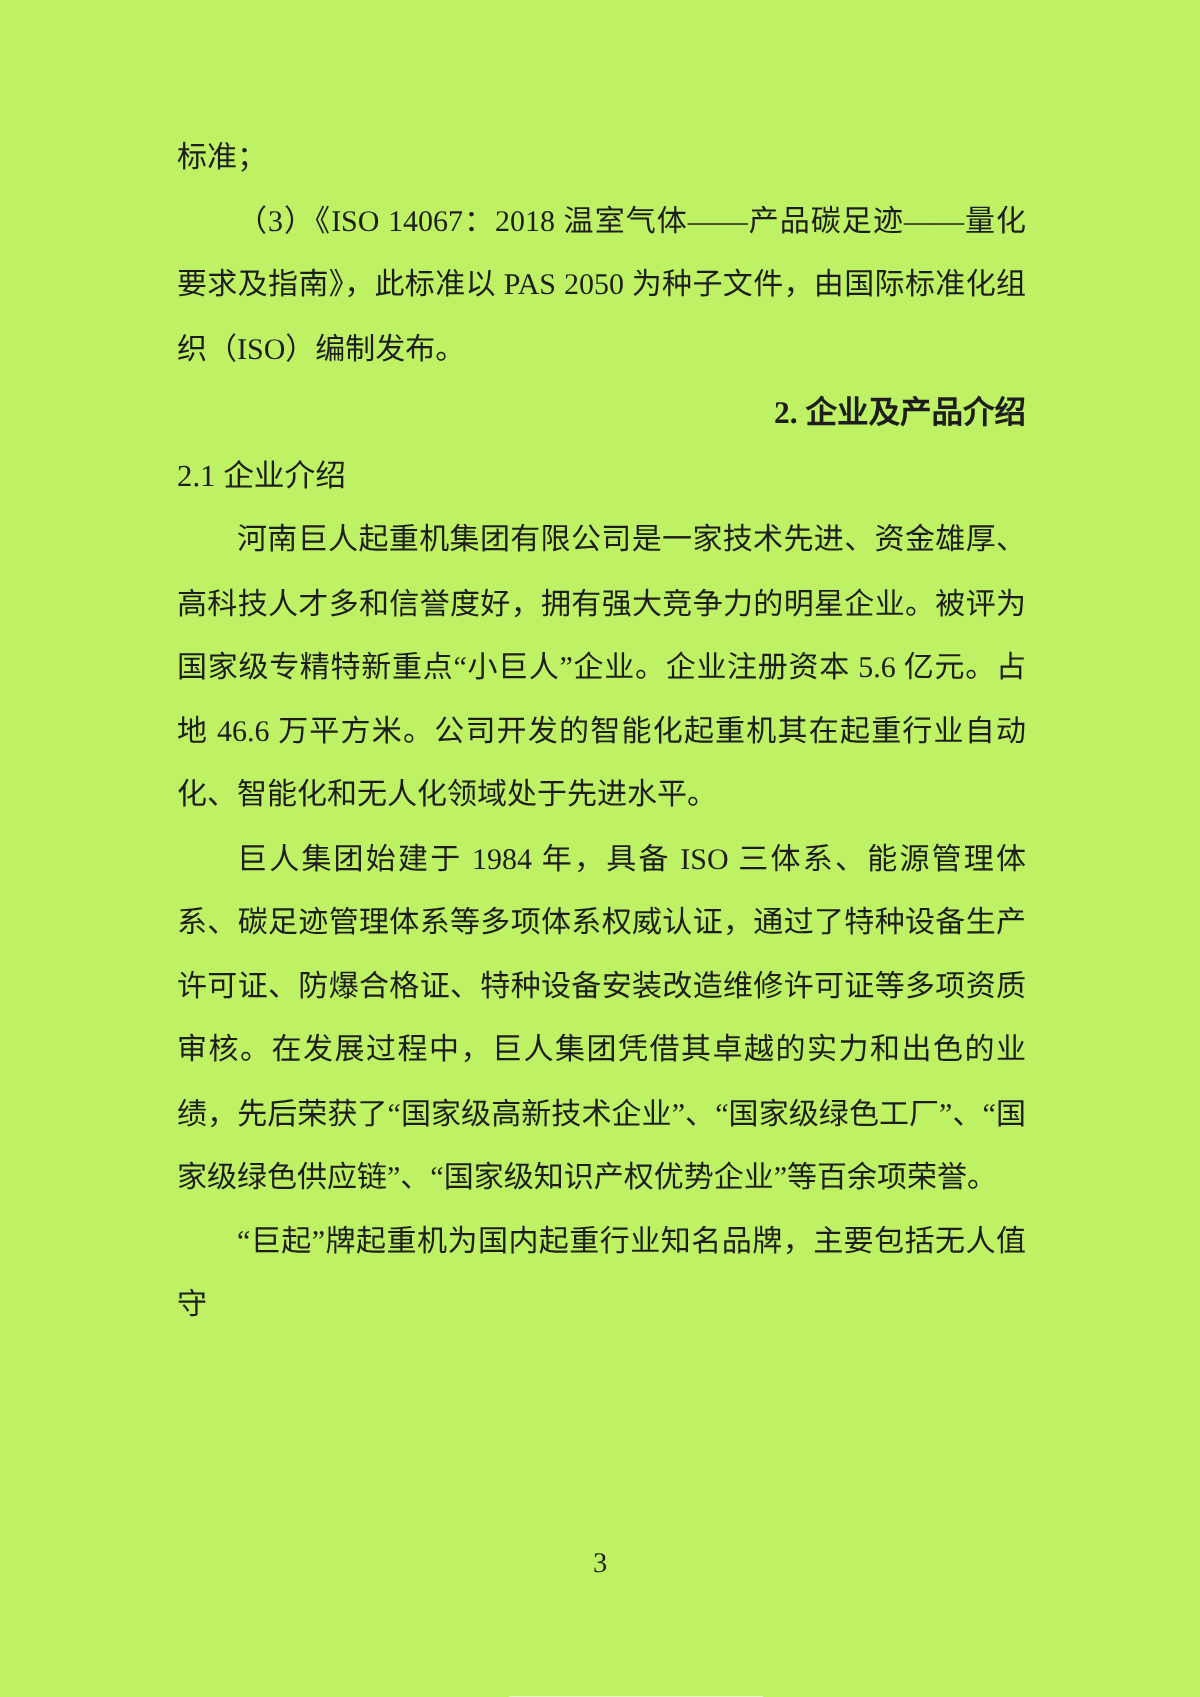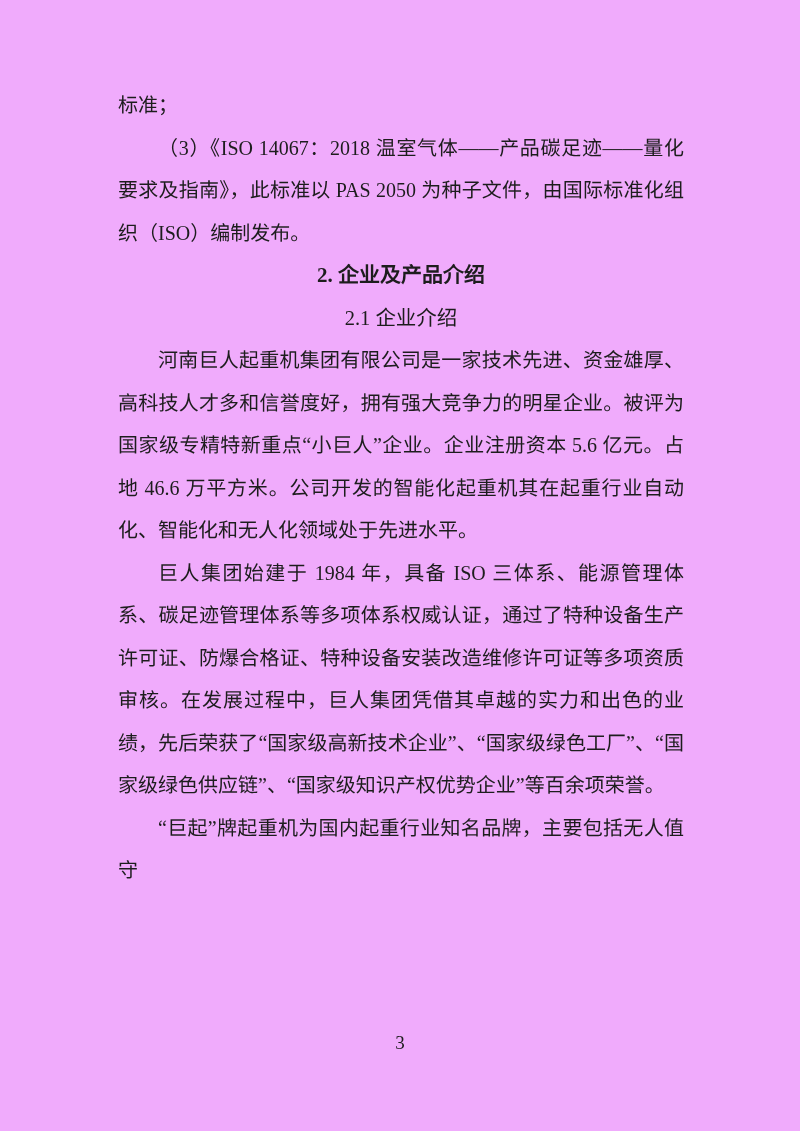--- a/index.html
+++ b/index.html
@@ -4,21 +4,21 @@
 <style>
   html, body {
     margin: 0;
     padding: 0;
     background: #ffffff;
   }
   .page {
     position: relative;
     width: 800px;
     height: 1131px;
-    background: #f0abfc;
+    background: #bef264;
     overflow: hidden;
     font-family: "Liberation Serif", "DejaVu Serif", serif;
     color: #1d1d1d;
   }
   .content {
     position: absolute;
     left: 118px;
     top: 84px;
     width: 566px;
     font-size: 20px;
@@ -30,28 +30,28 @@
     text-indent: 0;
   }
   .para.indent {
     text-indent: 2em;
   }
   .heading-1 {
     margin: 0;
     font-size: 21px;
     font-weight: 700;
     line-height: 42.5px;
-    text-align: center;
+    text-align: right;
   }
   .heading-2 {
     margin: 0;
     font-size: 20.5px;
     font-weight: 400;
     line-height: 42.5px;
-    text-align: center;
+    text-align: left;
   }
   .page-footer {
     position: absolute;
     left: 0;
     top: 1031px;
     width: 800px;
     text-align: center;
     font-size: 19px;
     line-height: 23px;
     color: #1d1d1d;

